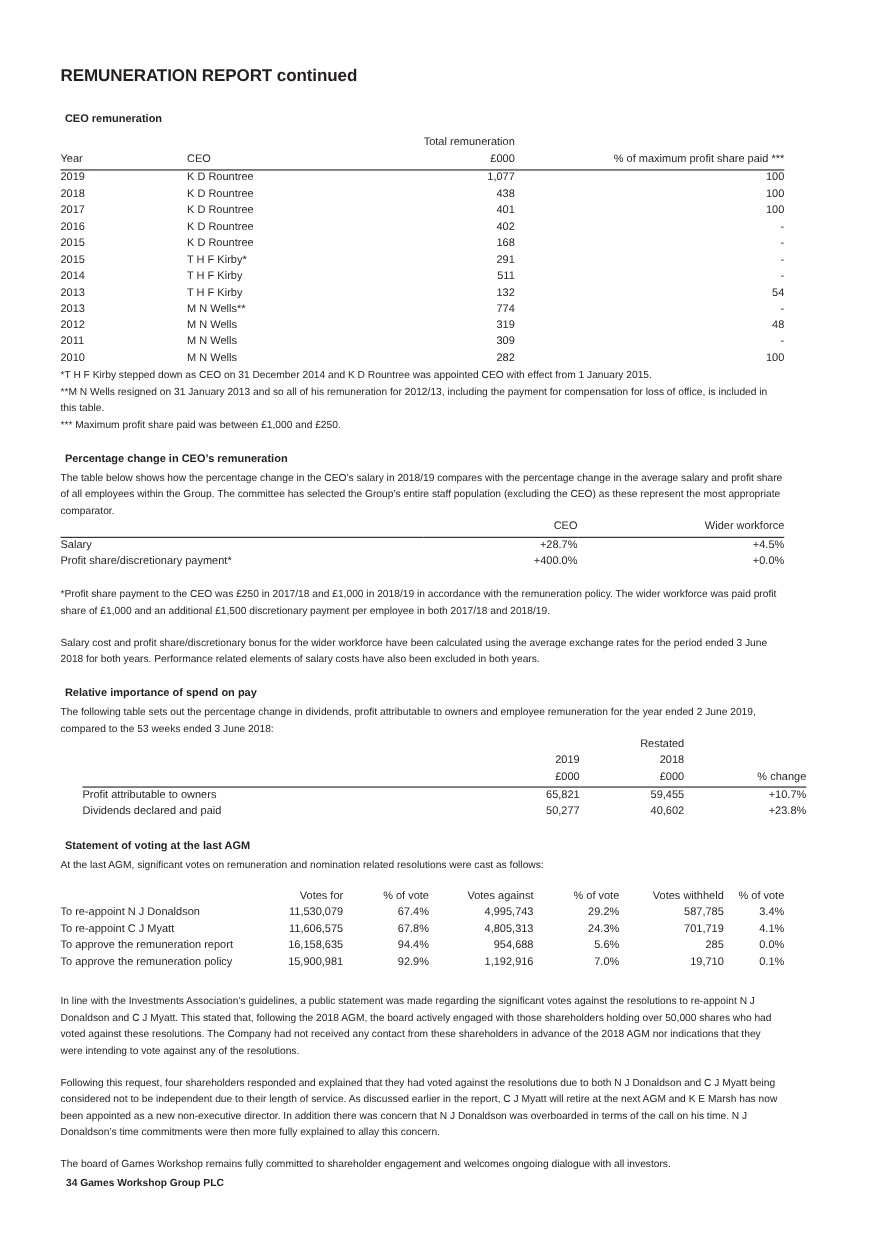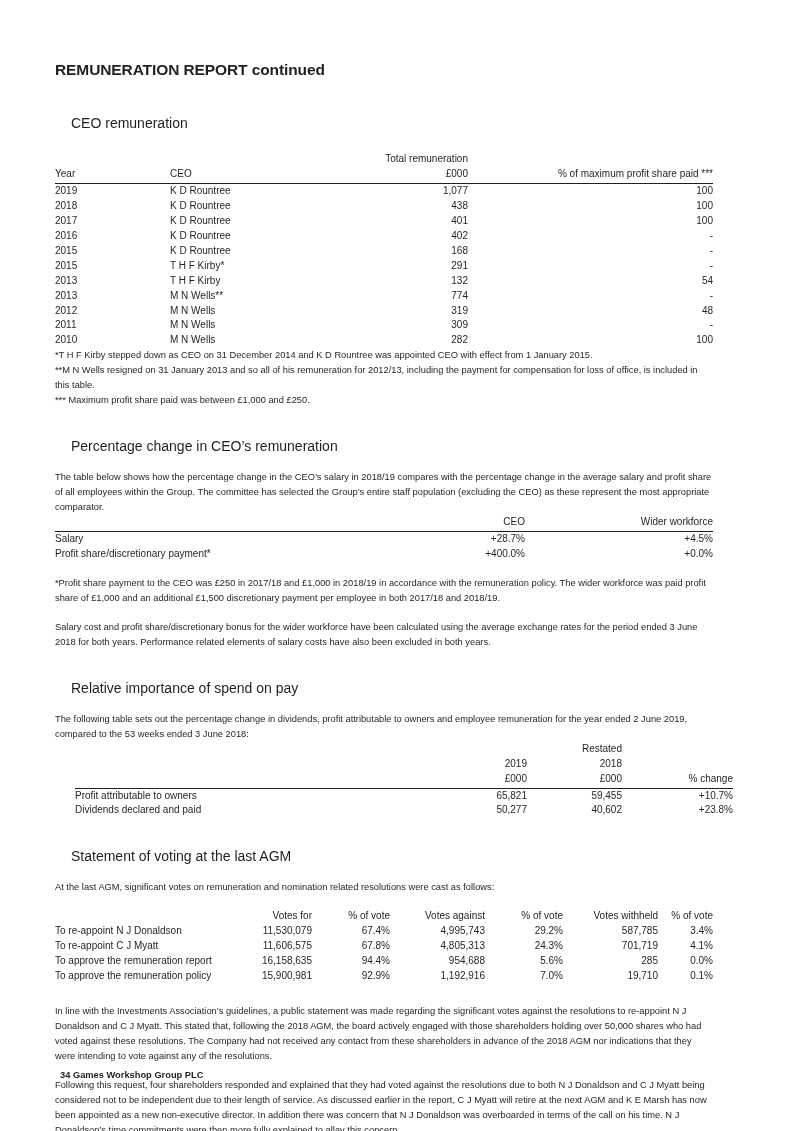--- a/index.html
+++ b/index.html
@@ -23,23 +23,23 @@
   }
   h1.report-title {
     font-size: 15.5px;
     font-weight: bold;
     margin: 0 0 0 0;
     padding-top: 6px;
     letter-spacing: -0.1px;
     color: #231f20;
   }
   .section-head {
-    font-size: 14px;
-    font-weight: normal;
-    margin: 16px;
+    font-size: 10px;
+    font-weight: bold;
+    margin: 4px;
     padding: 0;
     color: #231f20;
   }
   p.body-text {
     font-size: 9.3px;
     line-height: 14.95px;
     margin: 0;
     padding: 0;
     color: #231f20;
     text-align: left;
@@ -170,20 +170,26 @@
       <tr>
         <td class="ta-l">2015</td>
         <td class="ta-l">K D Rountree</td>
         <td class="ta-r">168</td>
         <td class="ta-r">-</td>
       </tr>
       <tr>
         <td class="ta-l">2015</td>
         <td class="ta-l">T H F Kirby*</td>
         <td class="ta-r">291</td>
+        <td class="ta-r">-</td>
+      </tr>
+      <tr>
+        <td class="ta-l">2014</td>
+        <td class="ta-l">T H F Kirby</td>
+        <td class="ta-r">511</td>
         <td class="ta-r">-</td>
       </tr>
       <tr>
         <td class="ta-l">2013</td>
         <td class="ta-l">T H F Kirby</td>
         <td class="ta-r">132</td>
         <td class="ta-r">54</td>
       </tr>
       <tr>
         <td class="ta-l">2013</td>

